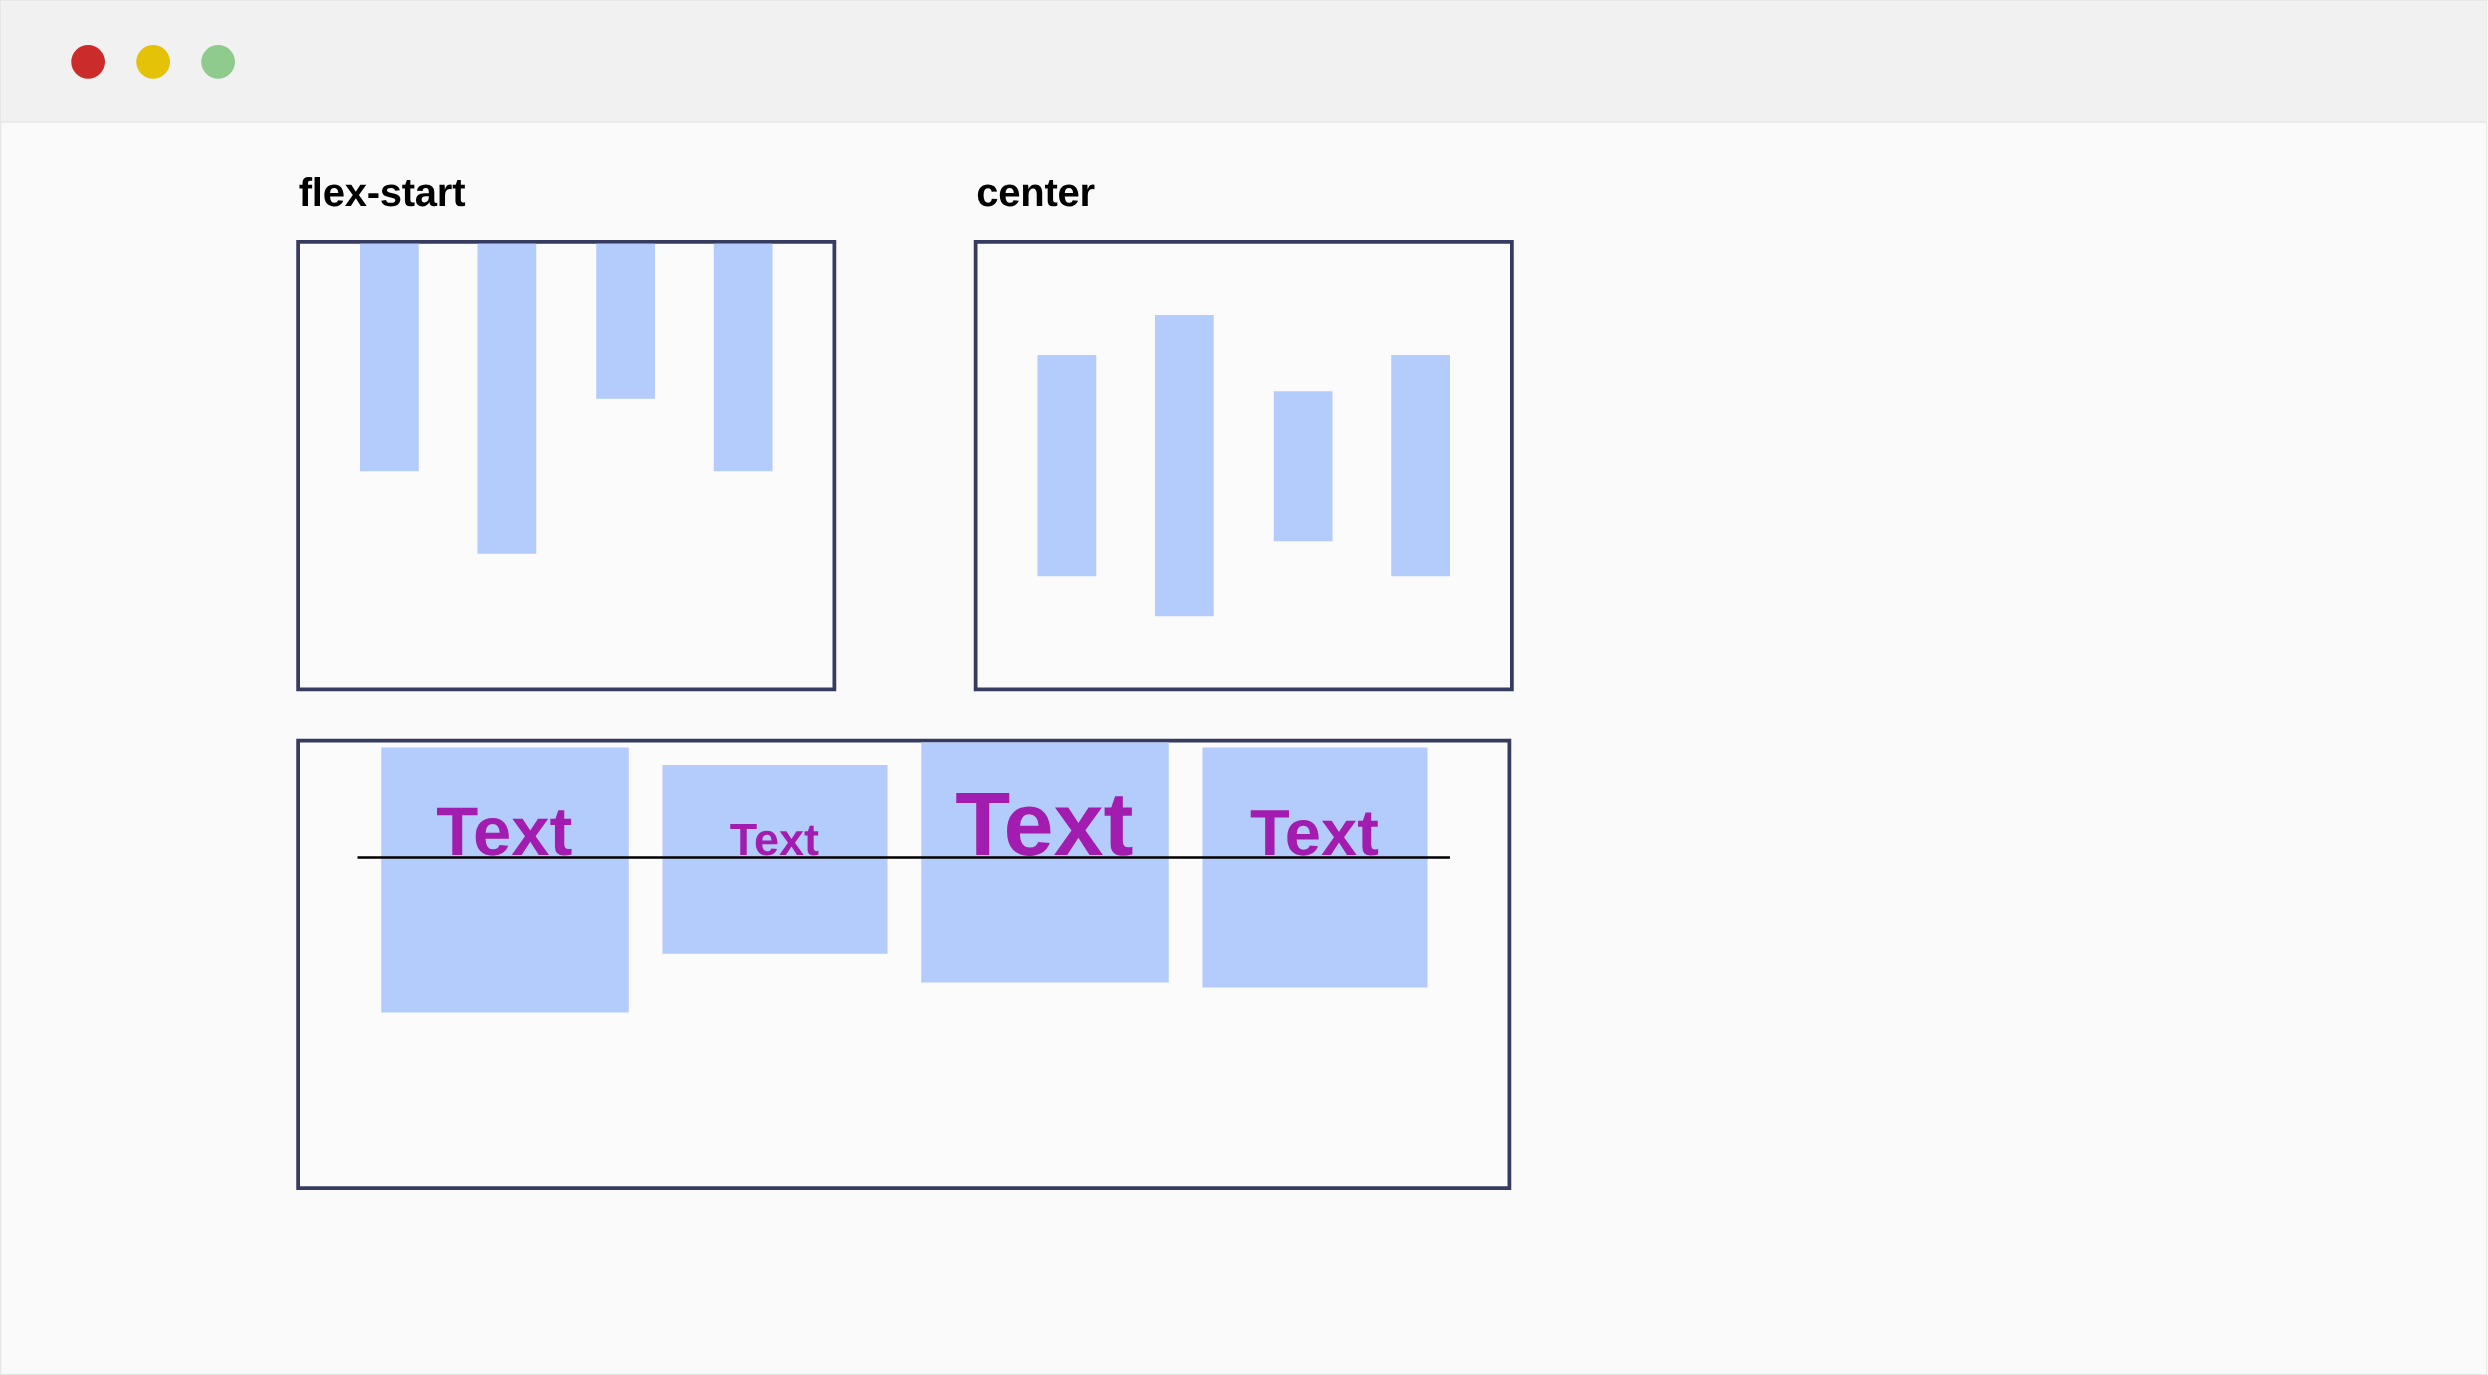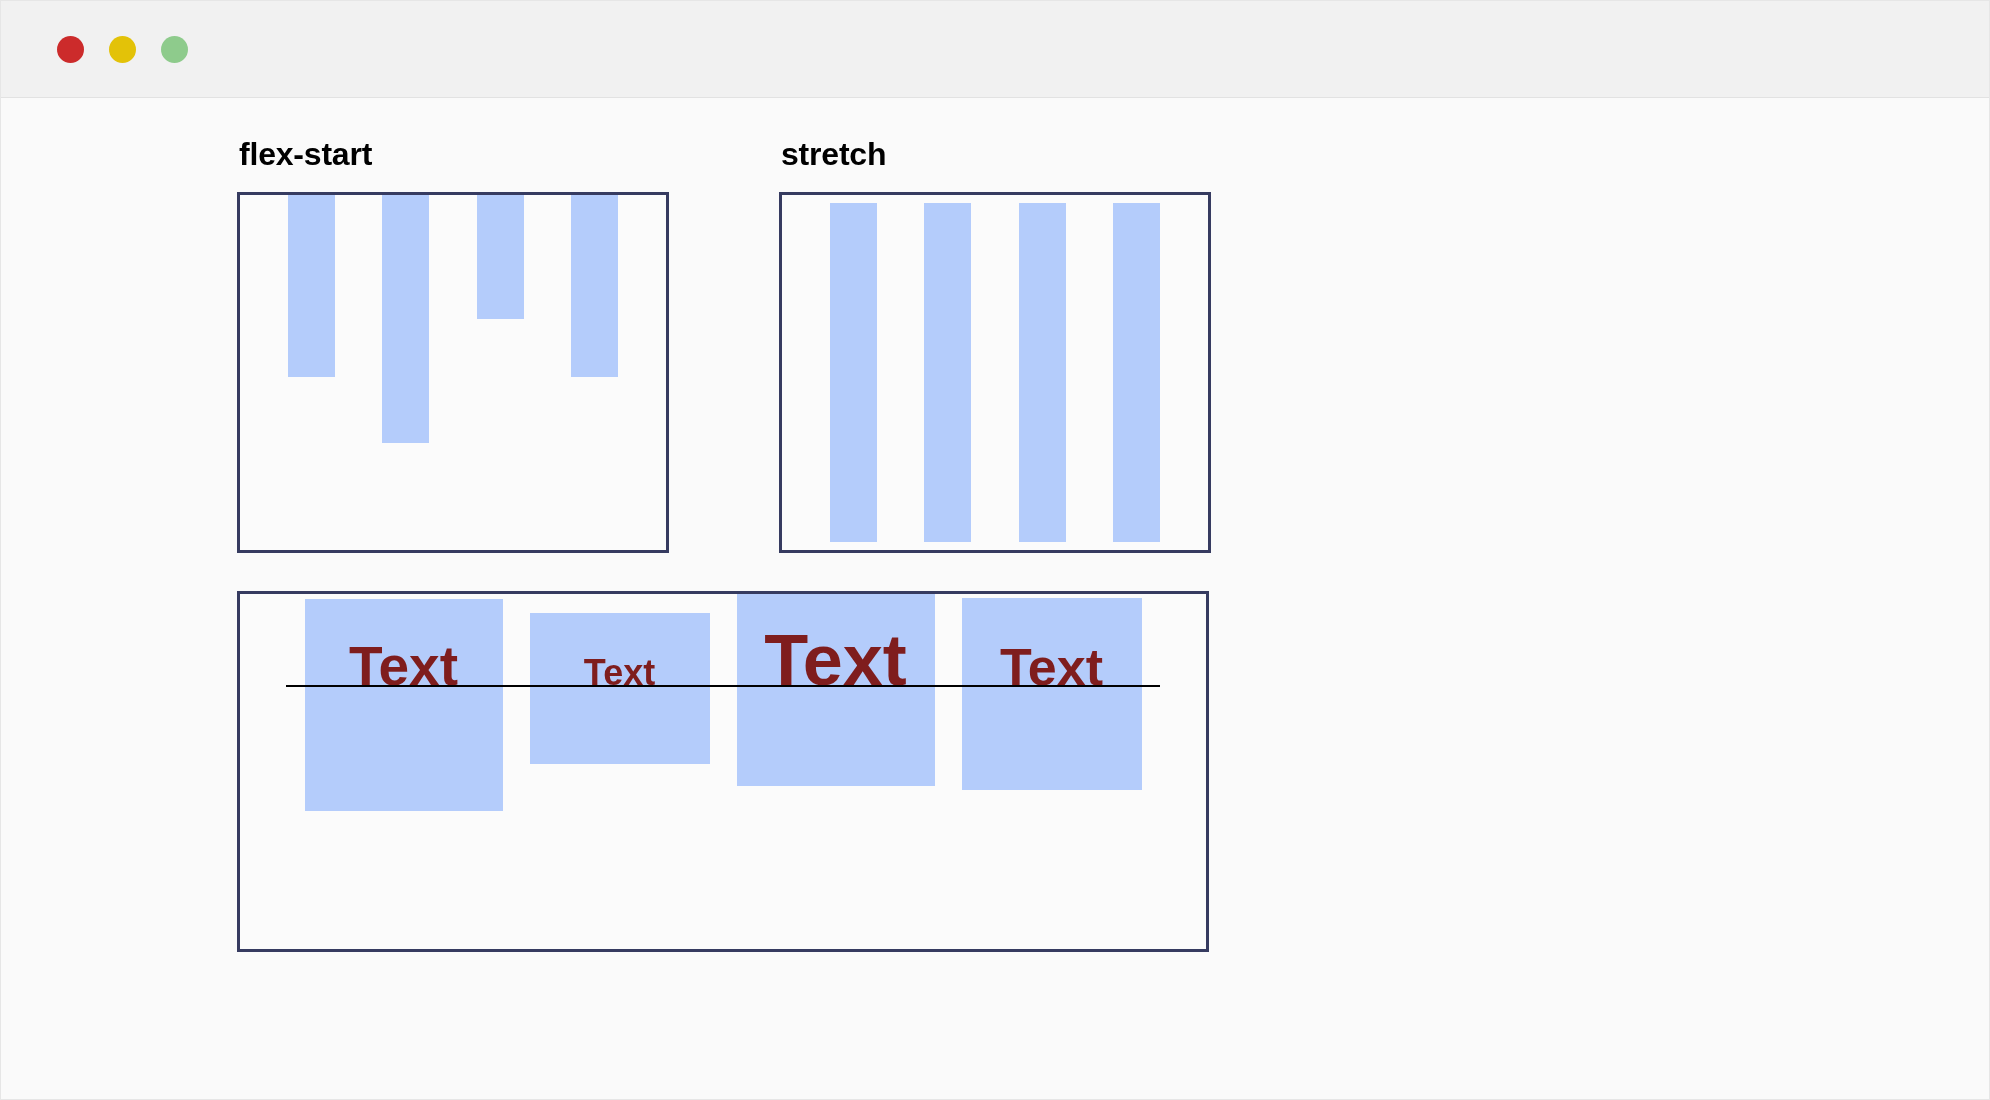--- a/index.html
+++ b/index.html
@@ -88,21 +88,21 @@
   .box.a-stretch { padding: 8px 0; }
 
   
   .box.a-baseline {
     justify-content: center;
     gap: 27px;
     padding: 0 44px;
   }
   .baseline-item {
     background: #b4ccfb;
-    color: #7f1d1d;
+    color: #a21caf;
     font-weight: bold;
     text-align: center;
     line-height: 1;
     display: block;
   }
   .baseline-rule {
     position: absolute;
     left: 46px;
     right: 46px;
     height: 2px;
@@ -129,30 +129,30 @@
       <div class="demo-label">flex-start</div>
       <div class="box a-start">
         <div class="bar" style="width:47px;height:182px;"></div>
         <div class="bar" style="width:47px;height:248px;"></div>
         <div class="bar" style="width:47px;height:124px;"></div>
         <div class="bar" style="width:47px;height:182px;"></div>
       </div>
     </section>
 
 
-
     <section class="demo">
-      <div class="demo-label">stretch</div>
-      <div class="box a-stretch">
-        <div class="bar" style="width:47px;"></div>
-        <div class="bar" style="width:47px;"></div>
-        <div class="bar" style="width:47px;"></div>
-        <div class="bar" style="width:47px;"></div>
+      <div class="demo-label">center</div>
+      <div class="box a-center">
+        <div class="bar" style="width:47px;height:177px;"></div>
+        <div class="bar" style="width:47px;height:241px;"></div>
+        <div class="bar" style="width:47px;height:120px;"></div>
+        <div class="bar" style="width:47px;height:177px;"></div>
       </div>
     </section>
+
 
     <section class="demo">
       <div class="box wide a-baseline">
         <div class="baseline-item" style="width:198px;height:212px;font-size:55px;padding-top:40px;">Text</div>
         <div class="baseline-item" style="width:180px;height:151px;font-size:36px;padding-top:42px;">Text</div>
         <div class="baseline-item" style="width:198px;height:192px;font-size:72px;padding-top:30px;">Text</div>
         <div class="baseline-item" style="width:180px;height:192px;font-size:52px;padding-top:43px;">Text</div>
         <div class="baseline-rule" style="top: 91px;"></div>
       </div>
     </section>

